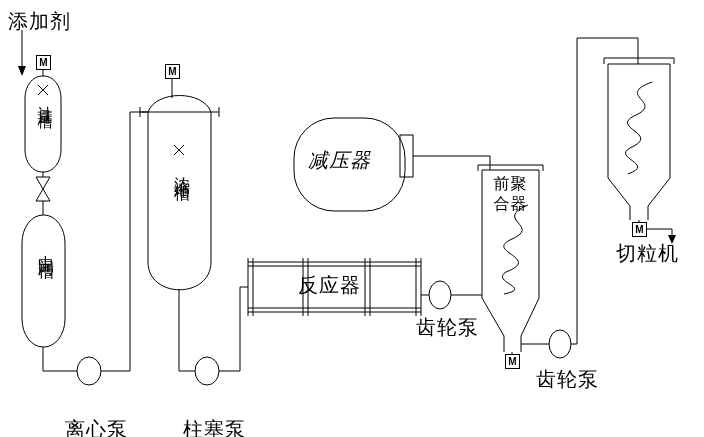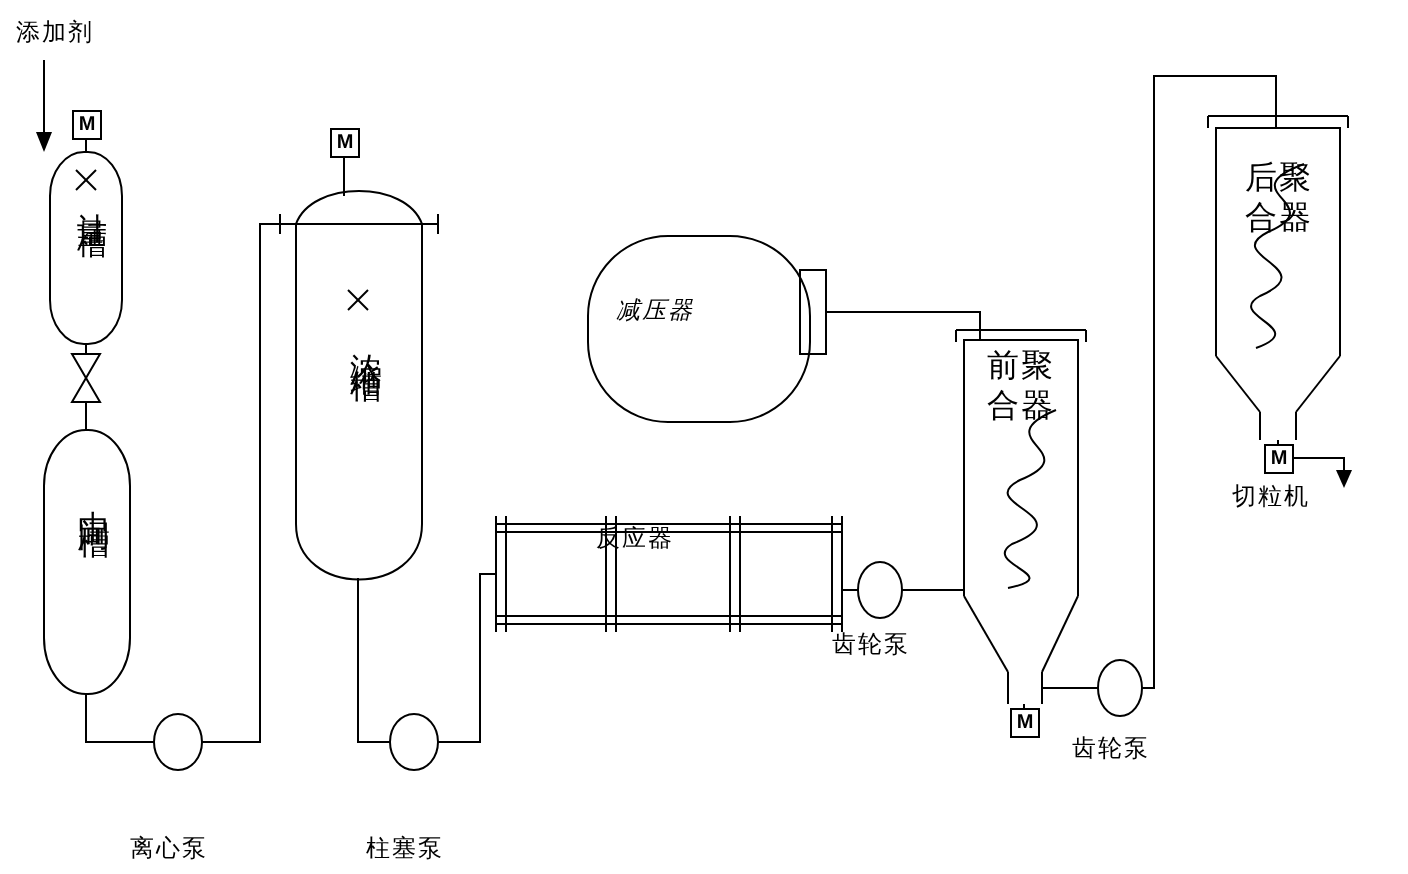--- a/index.html
+++ b/index.html
@@ -1,21 +1,21 @@
 <!DOCTYPE html>
 <html><head>
 <meta charset="utf-8">
 <style>
   html,body { margin:0; padding:0; background:#fff; }
   .stage {
     position:relative; width:704px; height:437px; background:#fff;
     font-family:"Liberation Sans","DejaVu Sans",sans-serif; color:#000; overflow:hidden;
   }
   .stage svg { position:absolute; left:0; top:0; }
-  .lbl { position:absolute; font-size:12px; white-space:nowrap; letter-spacing:1px; }
+  .lbl { position:absolute; font-size:20px; white-space:nowrap; letter-spacing:1px; }
   .v-lbl { position:absolute; font-size:16px; writing-mode:vertical-rl; text-orientation:upright; letter-spacing:4px; }
   .wrap-lbl { position:absolute; font-size:16px; width:37px; line-height:20px; text-align:center; word-break:break-all; letter-spacing:1px; }
   .mbox {
     position:absolute; width:13px; height:13px; border:1px solid #000;
     font-size:10px; line-height:13px; text-align:center; background:#fff; font-weight:bold;
   }
 </style>
 </head>
 <body>
 
@@ -144,25 +144,24 @@
 
   <div class="mbox" style="left:36px; top:55px;">M</div>
   <div class="mbox" style="left:165px; top:64px;">M</div>
   <div class="mbox" style="left:505px; top:354px;">M</div>
   <div class="mbox" style="left:632px; top:222px;">M</div>
 
   <div class="v-lbl" style="left:35px; top:94px; font-size:15px;">计量槽</div>
   <div class="v-lbl" style="left:35px; top:242px;">中间槽</div>
   <div class="v-lbl" style="left:171px; top:164px;">浓缩槽</div>
 
-  <div class="lbl" style="left:298px; top:261px;">反应器</div>
+  <div class="lbl" style="left:298px; top:272px;">反应器</div>
   <div class="lbl" style="left:308px; top:147px;font-style:italic;">减压器</div>
 
   <div class="wrap-lbl" style="left:492px; top:174px;">前聚合器</div>
-  <div class="wrap-lbl" style="left:621px; top:80px;">后聚合器</div>
 
   <div class="lbl" style="left:65px; top:396px;margin-top:20px;">离心泵</div>
   <div class="lbl" style="left:183px; top:416px;">柱塞泵</div>
   <div class="lbl" style="left:416px; top:314px;">齿轮泵</div>
   <div class="lbl" style="left:536px; top:366px;">齿轮泵</div>
   <div class="lbl" style="left:616px; top:240px;">切粒机</div>
 
 </div>
 
 </body></html>

